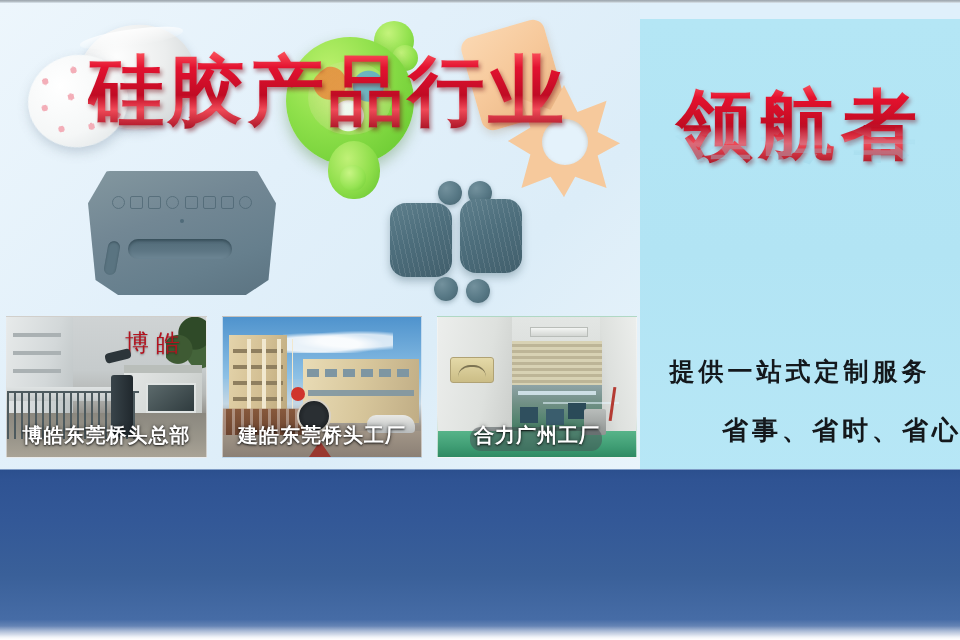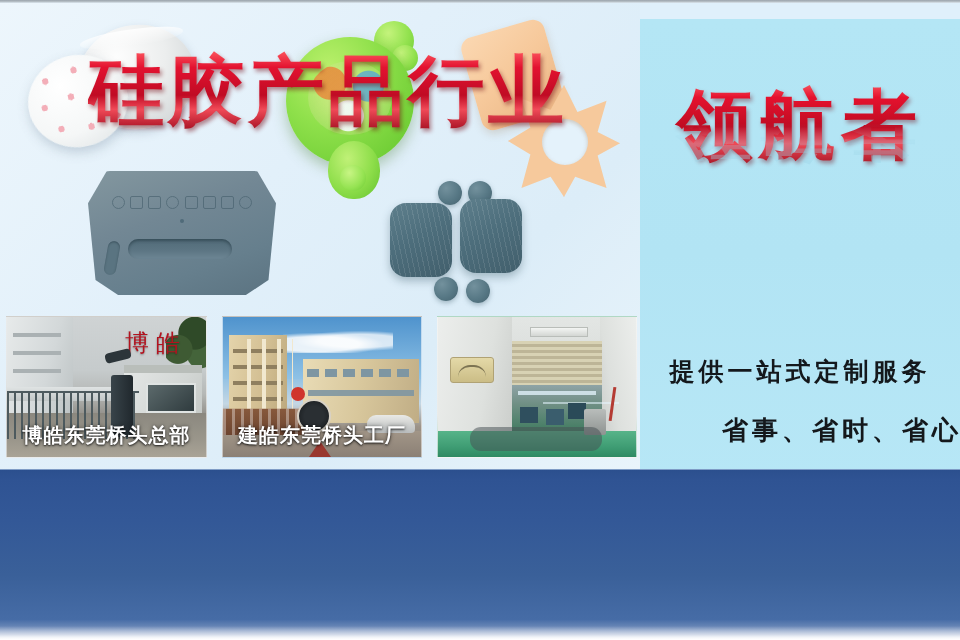--- a/index.html
+++ b/index.html
@@ -451,17 +451,18 @@
       <div class="ph3-inside">
         <div class="ph3-mach"></div>
       </div>
     </div>
     <div class="ph3-vent"></div>
     <div class="ph3-plate"></div>
     <div class="ph3-floor"></div>
     <div class="ph3-bin"></div>
     <div class="ph3-broom"></div>
     <div class="ph3-cap-bar"></div>
+    <div class="cap">合力广州工厂</div>
   </div>
 
   <div class="bottom-band"></div>
 
 </div>
 
 </body></html>

